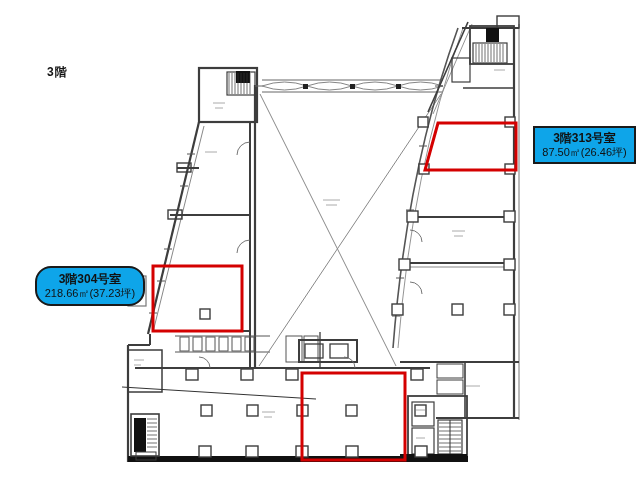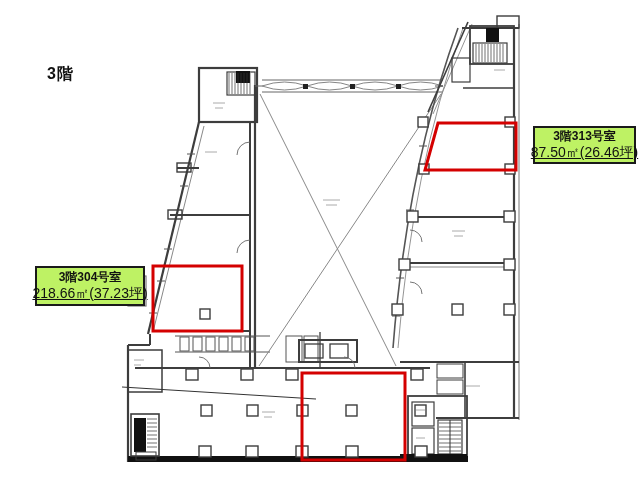--- a/index.html
+++ b/index.html
@@ -2,32 +2,32 @@
 <html><head>
 <meta charset="utf-8">
 <style>
   html,body{margin:0;padding:0;background:#fff;}
   #stage{
     position:relative;width:640px;height:480px;background:#fff;overflow:hidden;
     font-family:"Liberation Sans","DejaVu Sans",sans-serif;color:#111;
   }
   #plan-svg{position:absolute;left:0;top:0;}
   .floor-label{
-    position:absolute;left:47px;top:64px;font-size:16px;font-weight:700;
+    position:absolute;left:47px;top:64px;font-size:12px;font-weight:700;
     letter-spacing:1px;color:#111;
   }
   .callout{
-    position:absolute;border:2px solid #1a1a1a;background:#bef264;
+    position:absolute;border:2px solid #1a1a1a;background:#0ea5e9;
     display:flex;flex-direction:column;align-items:center;justify-content:center;
     text-align:center;line-height:1.25;padding:2px 3px;box-sizing:border-box;
   }
   .callout .room{font-size:12px;font-weight:700;color:#111;white-space:nowrap;}
-  .callout .area{font-size:14px;font-weight:400;color:#111;white-space:nowrap;text-decoration:underline;}
+  .callout .area{font-size:11px;font-weight:400;color:#111;white-space:nowrap;}
   #callout-313{left:533px;top:126px;width:103px;height:38px;}
-  #callout-304{left:35px;top:266px;width:110px;height:40px;}
+  #callout-304{left:35px;top:266px;width:110px;height:40px;border-radius:16px;}
   #callout-308{left:9px;top:366px;width:112px;height:38px;}
 </style>
 </head>
 <body>
 
 <div id="stage">
 
   <svg id="plan-svg" width="640" height="480" viewBox="0 0 640 480">
 
     <g stroke="#3d3d3d" fill="none" stroke-width="2.2">

